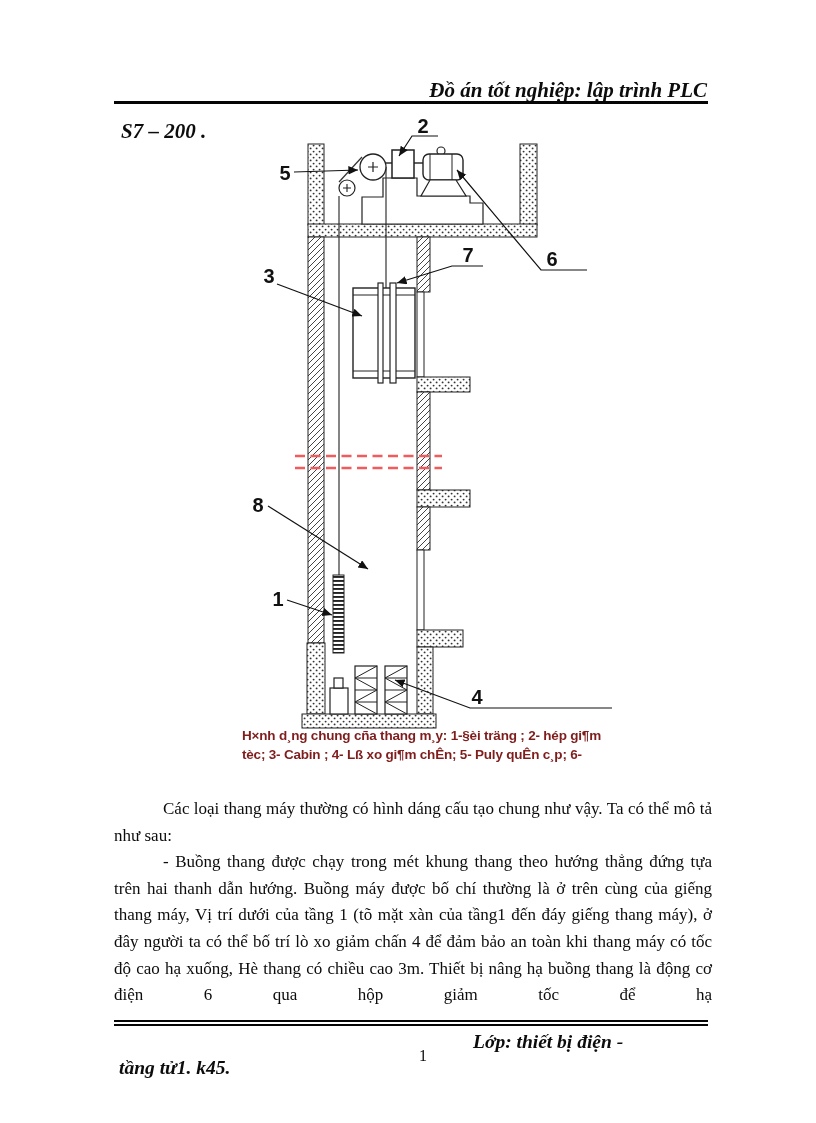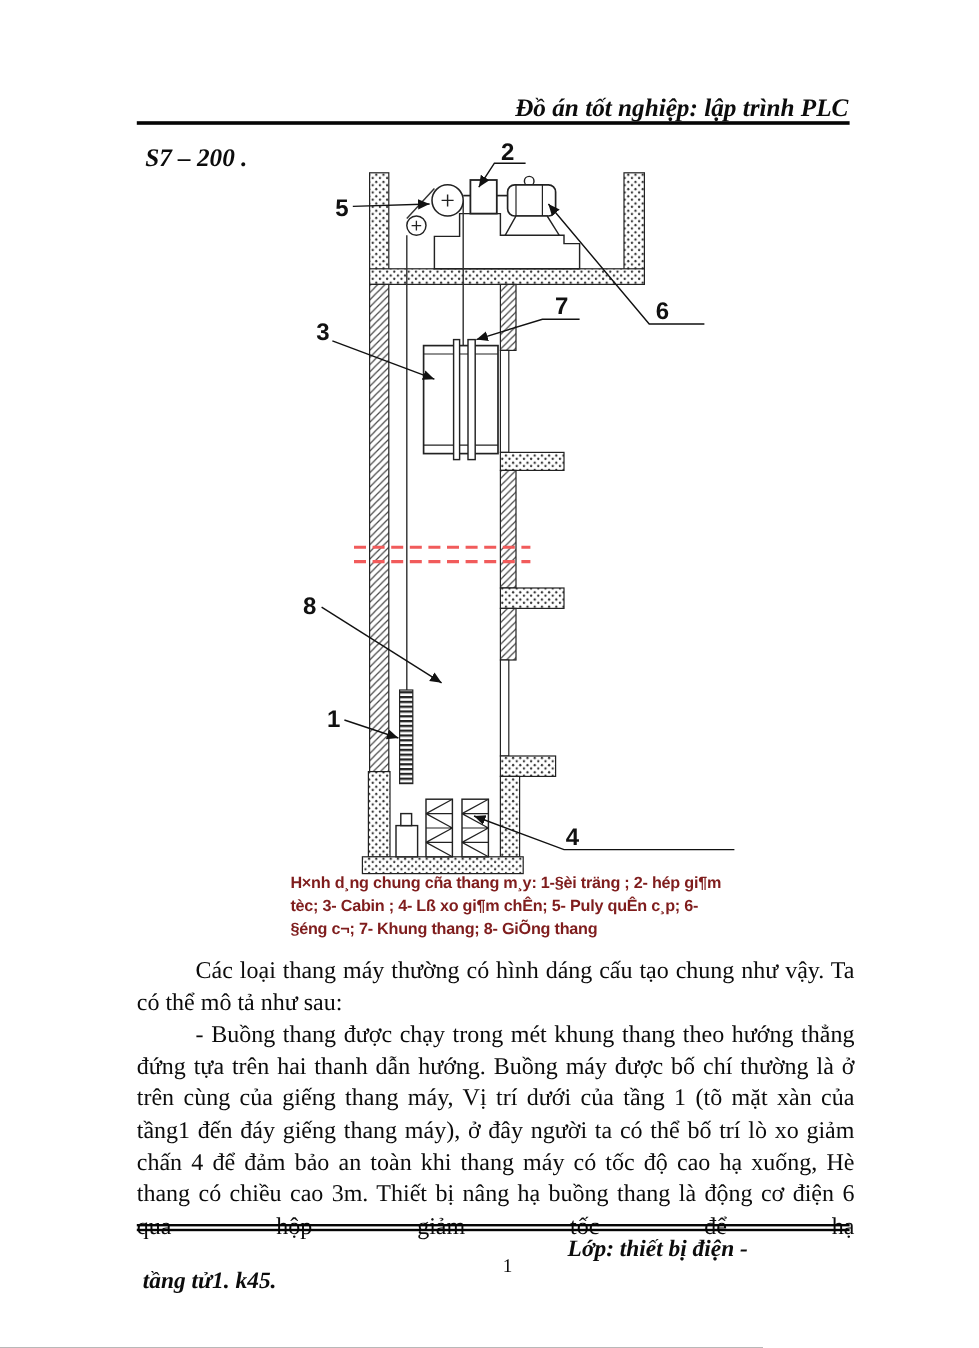--- a/index.html
+++ b/index.html
@@ -11,21 +11,21 @@
                 font:bold italic 21px/1.25 "Liberation Serif",serif;margin-top:26px;}
   #header-subtitle{left:121px;top:94px;font:bold italic 21px/1.2 "Liberation Serif",serif;margin-top:25px;}
   #header-rule{left:114px;top:101px;width:594px;height:3px;background:#050505;}
   
   #diagram{left:250px;top:110px;width:370px;height:630px;}
   #diagram text{font:bold 20px "Liberation Sans",sans-serif;fill:#111;}
   
   #caption{left:242px;top:726px;font:bold 13.5px/19px "Liberation Sans",sans-serif;
            letter-spacing:-0.2px;color:#7f1d1d;white-space:nowrap;}
   
-  #bodytext{left:114px;top:796px;width:598px;font-size:20px;line-height:26.6px;
+  #bodytext{left:114px;top:796px;width:598px;font-size:17px;line-height:26.6px;
             text-align:justify;}
   #bodytext p{margin:0;text-indent:49px;}
   #bodytext p.last-just{text-align-last:justify;}
   
   #footer-rule{left:114px;top:1020px;width:594px;height:2px;
                border-top:2px solid #050505;border-bottom:2px solid #050505;}
   .footer-text{font:bold italic 19.5px/1.2 "Liberation Serif",serif;}
   #footer-student{left:124px;top:1030px;}
   #footer-class1{left:473px;top:1030px;}
   #footer-class2{left:119px;top:1056px;}
@@ -151,21 +151,20 @@
     <text x="468" y="262" text-anchor="middle">7</text>
     <text x="269" y="283" text-anchor="middle">3</text>
     <text x="258" y="512" text-anchor="middle">8</text>
     <text x="278" y="606" text-anchor="middle">1</text>
     <text x="477" y="704" text-anchor="middle">4</text>
   </svg>
 
   <div class="abs" id="caption">
     <div>H×nh d¸ng chung cña thang m¸y:  1-§èi träng ; 2- hép gi¶m</div>
     <div>tèc; 3- Cabin ; 4- Lß xo gi¶m chÊn; 5- Puly quÊn c¸p; 6-</div>
-    <div>§éng c¬; 7- Khung thang; 8- GiÕng thang</div>
   </div>
 
   <div class="abs" id="bodytext">
     <p>Các loại thang máy thường có hình dáng cấu tạo chung như vậy. Ta có thể mô tả như sau:</p>
     <p class="last-just">- Buồng thang được chạy trong mét khung thang theo hướng thẳng đứng tựa trên hai thanh dẫn hướng. Buồng máy được bố chí thường là ở trên cùng của giếng thang máy, Vị trí dưới của tầng 1 (tõ mặt xàn của tầng1 đến đáy giếng thang máy), ở đây người ta có thể bố trí lò xo giảm chấn 4 để đảm bảo an toàn khi thang máy có tốc độ cao hạ xuống, Hè thang có chiều cao 3m. Thiết bị nâng hạ buồng thang là động cơ điện 6 qua hộp giảm tốc để hạ</p>
   </div>
 
   <div class="abs" id="footer-rule"></div>
   <div class="abs footer-text" id="footer-class1">Lớp: thiết bị điện -</div>
   <div class="abs footer-text" id="footer-class2">tầng tử1. k45.</div>

